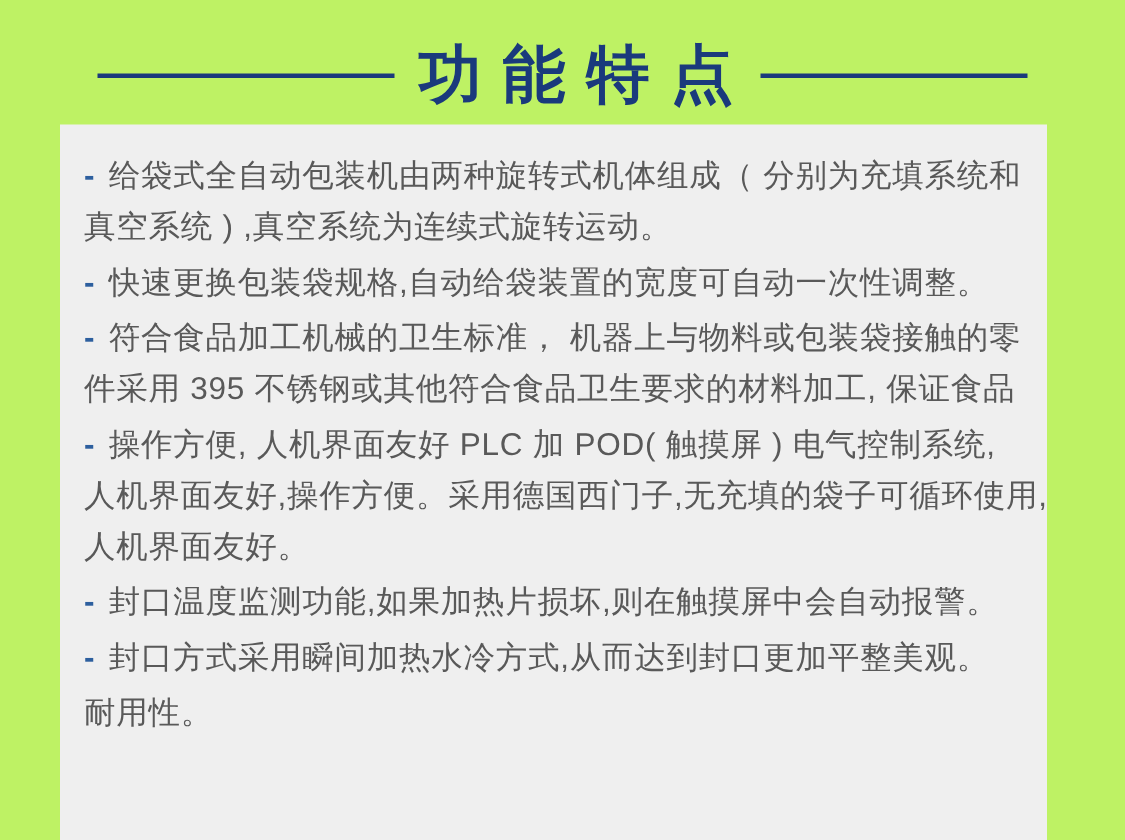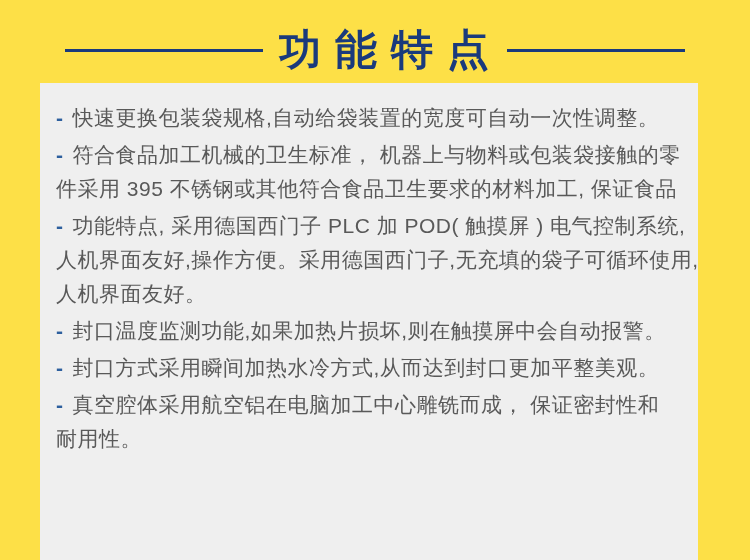--- a/index.html
+++ b/index.html
@@ -2,21 +2,21 @@
 <html><head>
 <meta charset="utf-8">
 <style>
   * { margin: 0; padding: 0; box-sizing: border-box; }
   html, body {
     width: 750px; height: 560px;
     background: #ffffff;
     overflow: hidden;
     font-family: "Liberation Sans", "DejaVu Sans", sans-serif;
   }
-  .page { position: relative; width: 750px; height: 560px; background: #fde047; }
+  .page { position: relative; width: 750px; height: 560px; background: #bef264; }
 
   
   .header {
     position: absolute;
     top: 18px; left: 0; right: 0;
     height: 64px;
     display: flex;
     align-items: center;
     justify-content: center;
   }
@@ -68,43 +68,46 @@
 <div class="page">
 
   <div class="header">
     <div class="rule rule-left"></div>
     <h1 class="title">功能特点</h1>
     <div class="rule rule-right"></div>
   </div>
 
   <div class="panel">
 
+    <div class="item">
+      <div class="line"><span class="dash">-</span><span>给袋式全自动包装机由两种旋转式机体组成（ 分别为充填系统和</span></div>
+      <div class="line"><span>真空系统 ) ,真空系统为连续式旋转运动。</span></div>
+    </div>
 
     <div class="item">
       <div class="line"><span class="dash">-</span><span>快速更换包装袋规格,自动给袋装置的宽度可自动一次性调整。</span></div>
     </div>
 
     <div class="item">
       <div class="line"><span class="dash">-</span><span>符合食品加工机械的卫生标准， 机器上与物料或包装袋接触的零</span></div>
       <div class="line"><span>件采用 395 不锈钢或其他符合食品卫生要求的材料加工, 保证食品</span></div>
     </div>
 
     <div class="item">
-      <div class="line"><span class="dash">-</span><span>功能特点, 采用德国西门子 PLC 加 POD( 触摸屏 ) 电气控制系统,</span></div>
+      <div class="line"><span class="dash">-</span><span>操作方便, 人机界面友好 PLC 加 POD( 触摸屏 ) 电气控制系统,</span></div>
       <div class="line"><span>人机界面友好,操作方便。采用德国西门子,无充填的袋子可循环使用,</span></div>
       <div class="line"><span>人机界面友好。</span></div>
     </div>
 
     <div class="item">
       <div class="line"><span class="dash">-</span><span>封口温度监测功能,如果加热片损坏,则在触摸屏中会自动报警。</span></div>
     </div>
 
     <div class="item">
       <div class="line"><span class="dash">-</span><span>封口方式采用瞬间加热水冷方式,从而达到封口更加平整美观。</span></div>
     </div>
 
     <div class="item">
-      <div class="line"><span class="dash">-</span><span>真空腔体采用航空铝在电脑加工中心雕铣而成， 保证密封性和</span></div>
       <div class="line"><span>耐用性。</span></div>
     </div>
 
   </div>
 </div>
 
 </body></html>

